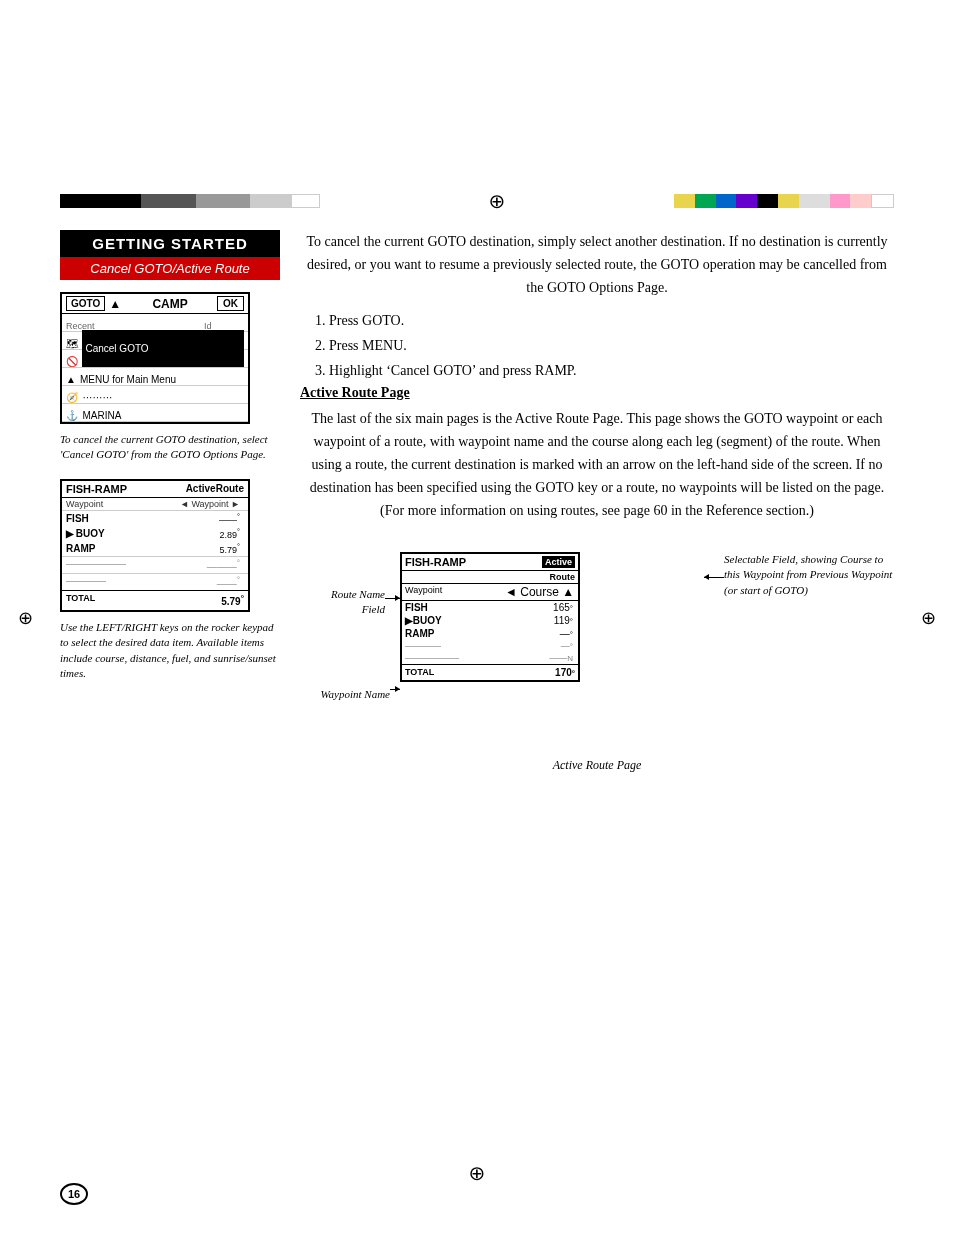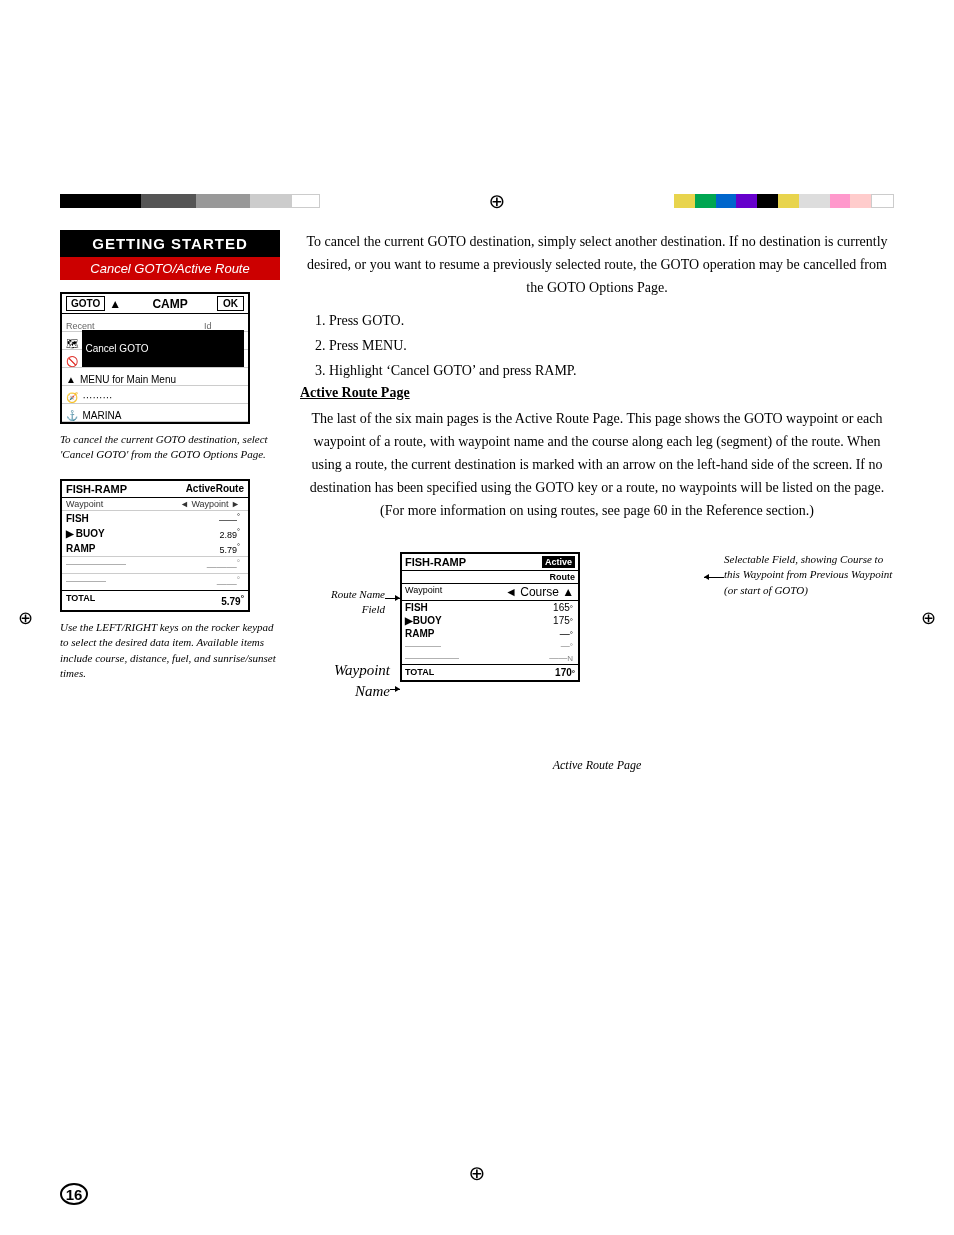--- a/index.html
+++ b/index.html
@@ -288,21 +288,21 @@
       font-style: italic;
       line-height: 1.4;
       width: 85px;
       text-align: right;
     }
 
     .annotation-waypoint {
       position: absolute;
       left: 0;
       bottom: 50px;
-      font-size: 15px;
+      font-size: 11px;
       font-style: italic;
       line-height: 1.4;
       width: 90px;
       text-align: right;
     }
 
     
     .annotation-right {
       position: absolute;
       right: 0;
@@ -461,21 +461,21 @@
       bottom: 30px;
       left: 60px;
       width: 28px;
       height: 22px;
       background: #fff;
       border: 2px solid #000;
       border-radius: 50%;
       display: flex;
       align-items: center;
       justify-content: center;
-      font-size: 15px;
+      font-size: 11px;
       font-weight: bold;
       font-family: Arial, sans-serif;
     }
 
     
     .left-crosshair {
       position: absolute;
       left: 18px;
       top: 50%;
       transform: translateY(-50%);
@@ -686,21 +686,21 @@
         </div>
         <div class="gd-row">
           <span class="gd-wp">FISH</span>
           <span class="gd-val">
             <span>165</span><span class="gd-unit">°</span>
           </span>
         </div>
         <div class="gd-row">
           <span class="gd-wp">▶BUOY</span>
           <span class="gd-val">
-            <span>175</span><span class="gd-unit">°</span>
+            <span>119</span><span class="gd-unit">°</span>
           </span>
         </div>
         <div class="gd-row">
           <span class="gd-wp">RAMP</span>
           <span class="gd-val">
             <span>—</span><span class="gd-unit">°</span>
           </span>
         </div>
         <div class="gd-dash-row">
           <span style="flex:1.2">————</span>

